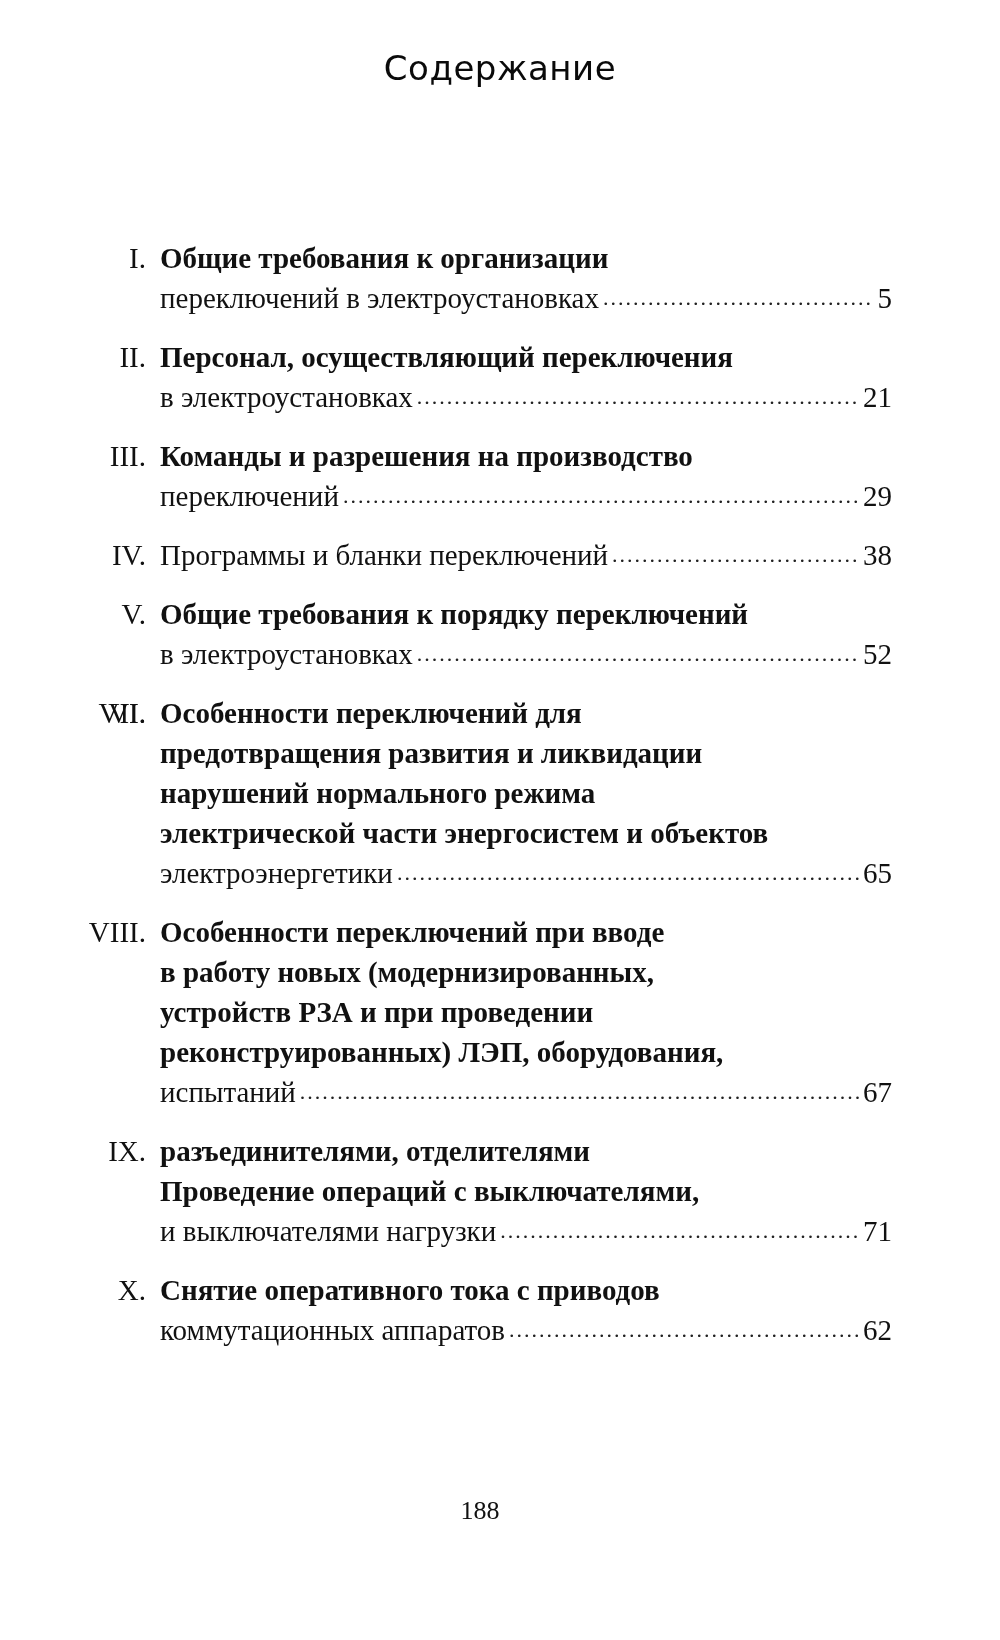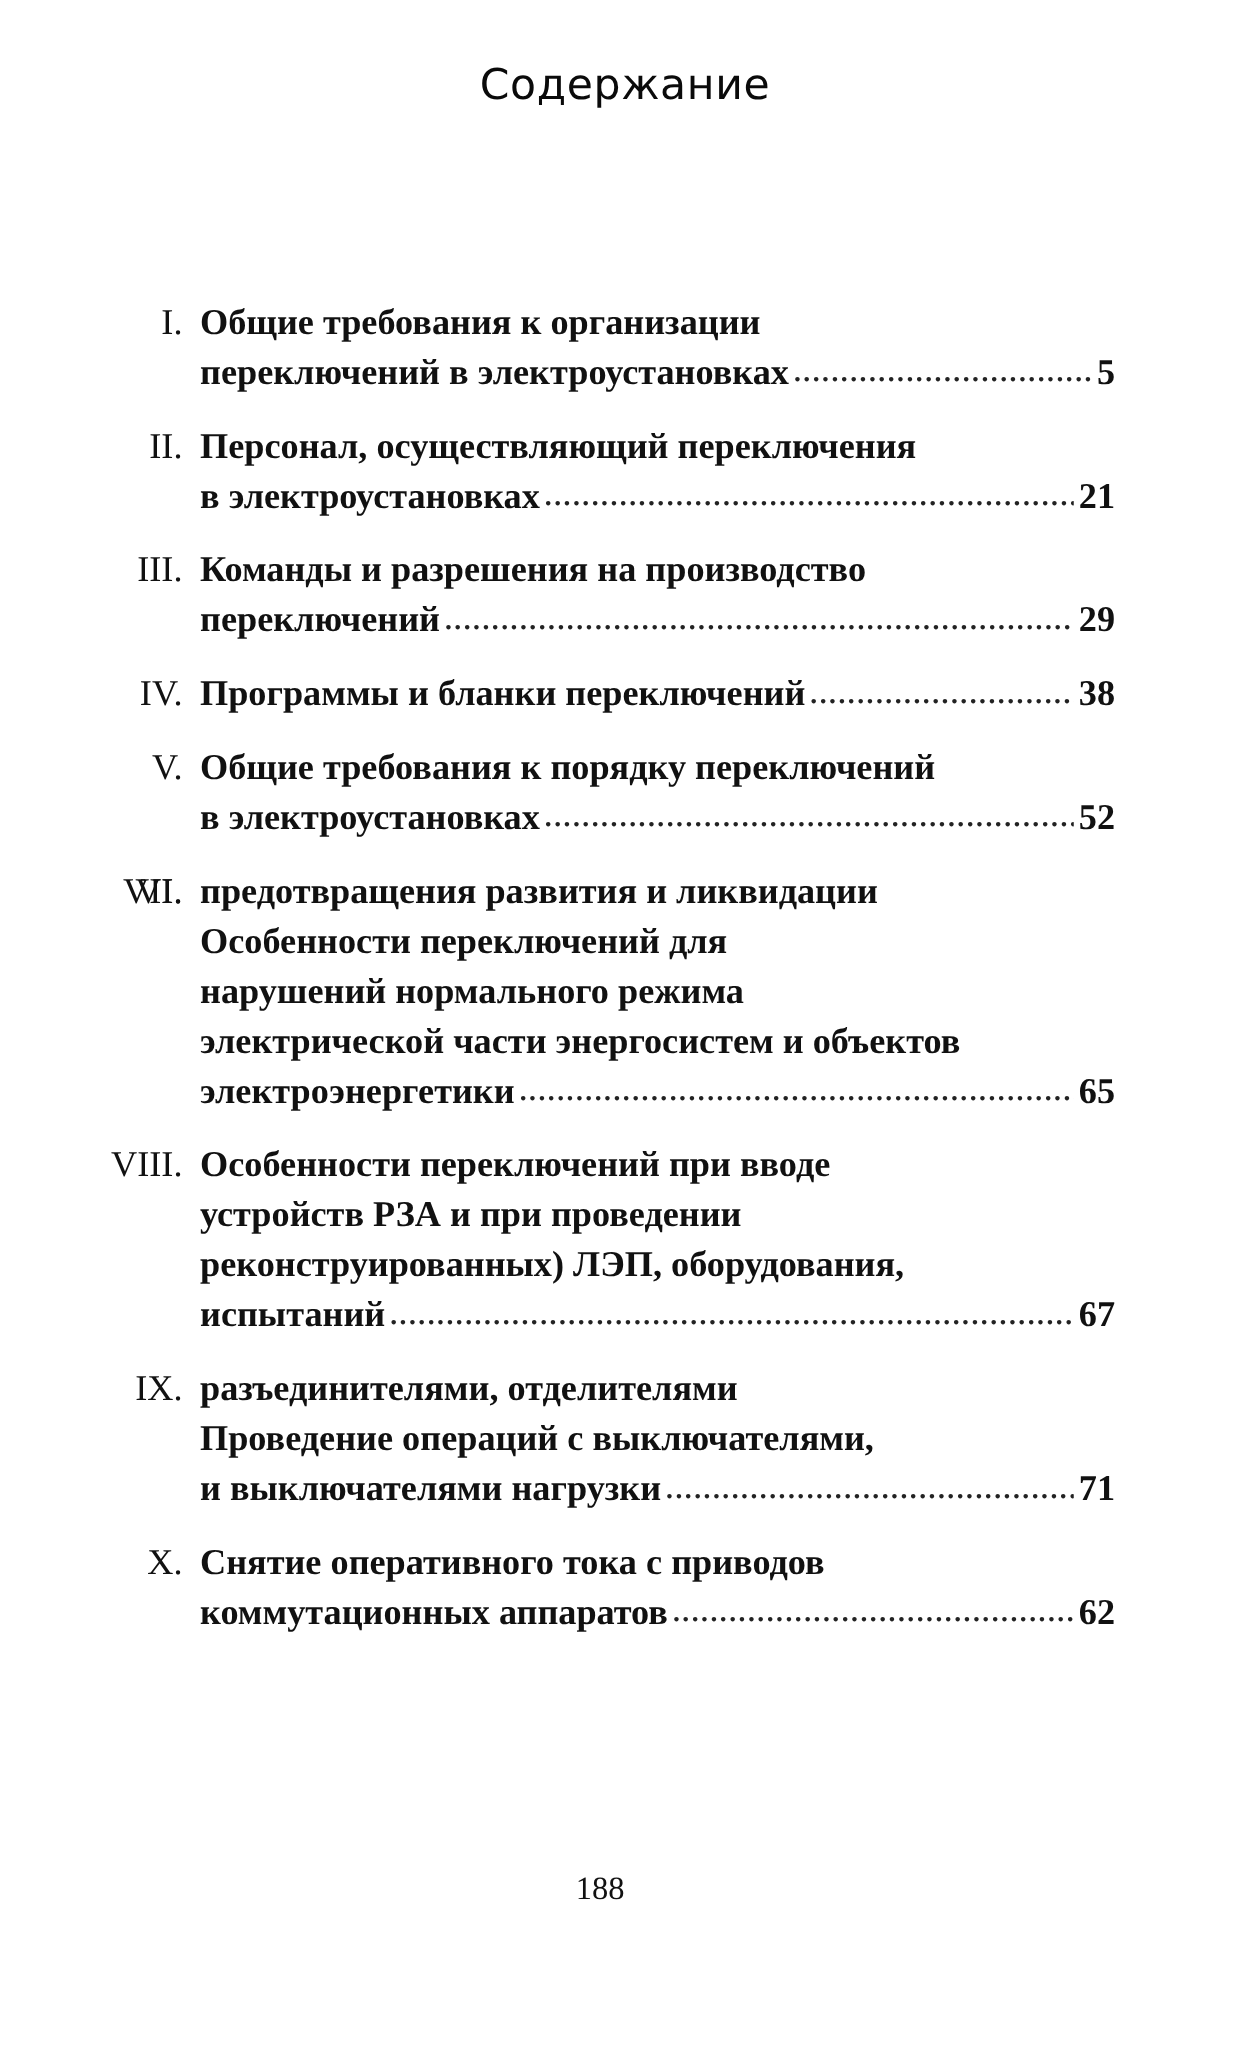--- a/index.html
+++ b/index.html
@@ -54,21 +54,20 @@
   }
   .toc-line {
     display: block;
     white-space: nowrap;
     font-weight: bold;
   }
   .toc-last {
     display: flex;
     align-items: flex-end;
     white-space: nowrap;
-    font-weight: bold;
   }
   .toc-last .leader {
     flex: 1;
     overflow: hidden;
     margin: 0 4px 0 4px;
     letter-spacing: 2px;
     font-size: 22px;
     color: #222;
   }
   .toc-last .leader::before {
@@ -155,36 +154,37 @@
     </div>
   </div>
 
   <div class="toc-entry">
     <span class="toc-num">VI.</span>
   </div>
 
   <div class="toc-entry">
     <span class="toc-num">VII.</span>
     <div class="toc-lines">
+      <span class="toc-line">Особенности переключений для</span>
       <span class="toc-line">предотвращения развития и ликвидации</span>
-      <span class="toc-line">Особенности переключений для</span>
       <span class="toc-line">нарушений нормального режима</span>
       <span class="toc-line">электрической части энергосистем и объектов</span>
       <div class="toc-last">
         <span>электроэнергетики</span>
         <span class="leader"></span>
         <span class="toc-page">65</span>
       </div>
     </div>
   </div>
 
   <div class="toc-entry">
     <span class="toc-num">VIII.</span>
     <div class="toc-lines">
       <span class="toc-line">Особенности переключений при вводе</span>
+      <span class="toc-line">в работу новых (модернизированных,</span>
       <span class="toc-line">устройств РЗА и при проведении</span>
       <span class="toc-line">реконструированных) ЛЭП, оборудования,</span>
       <div class="toc-last">
         <span>испытаний</span>
         <span class="leader"></span>
         <span class="toc-page">67</span>
       </div>
     </div>
   </div>
 

